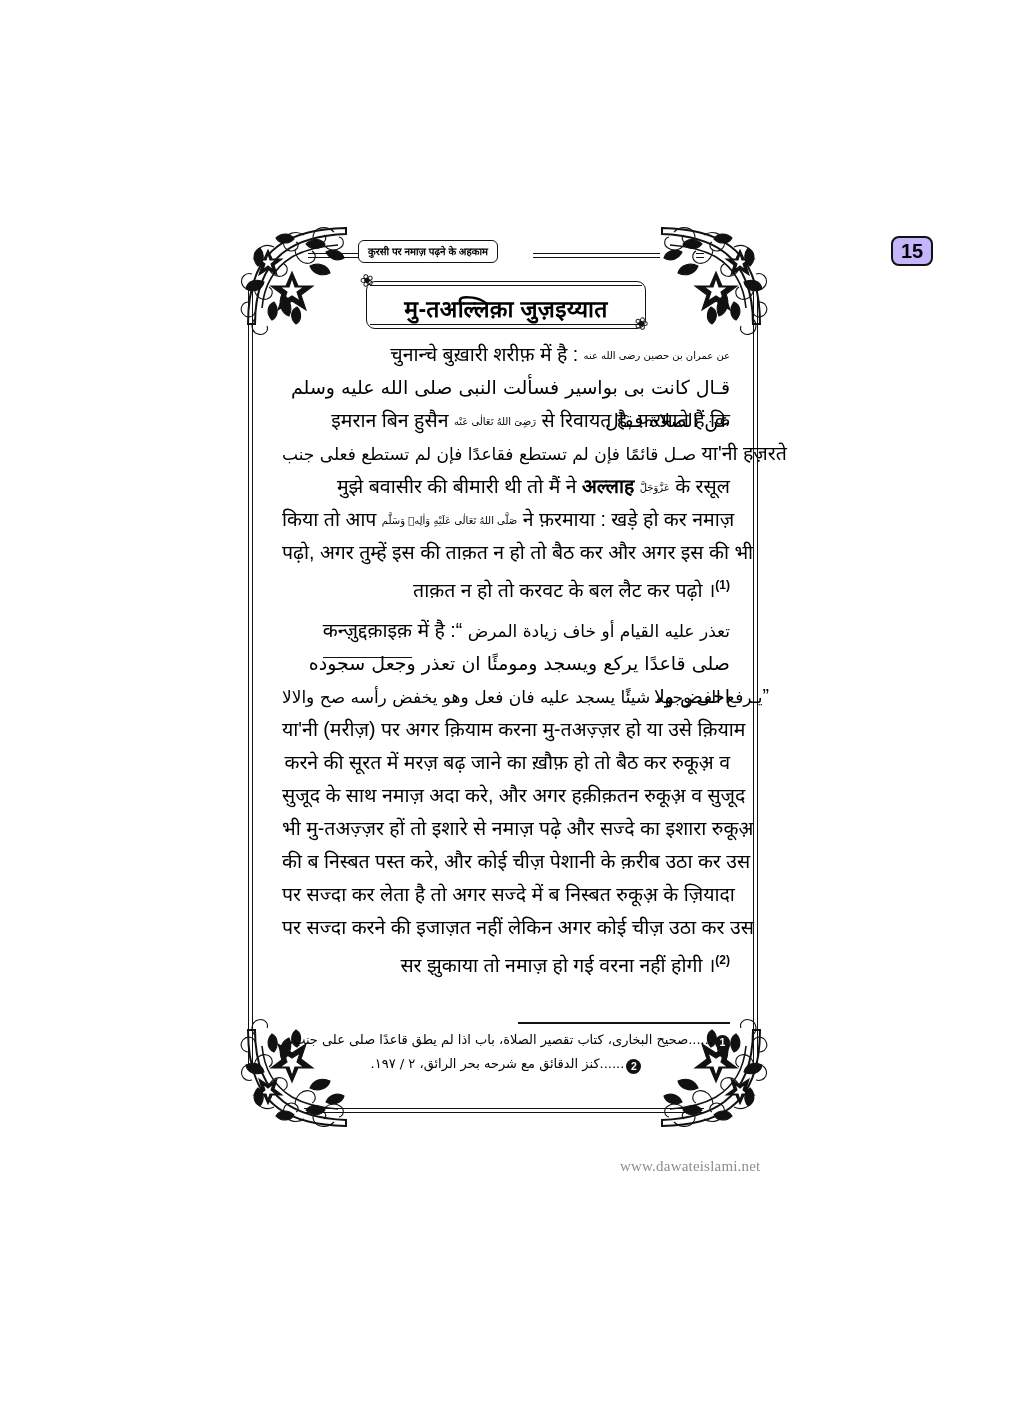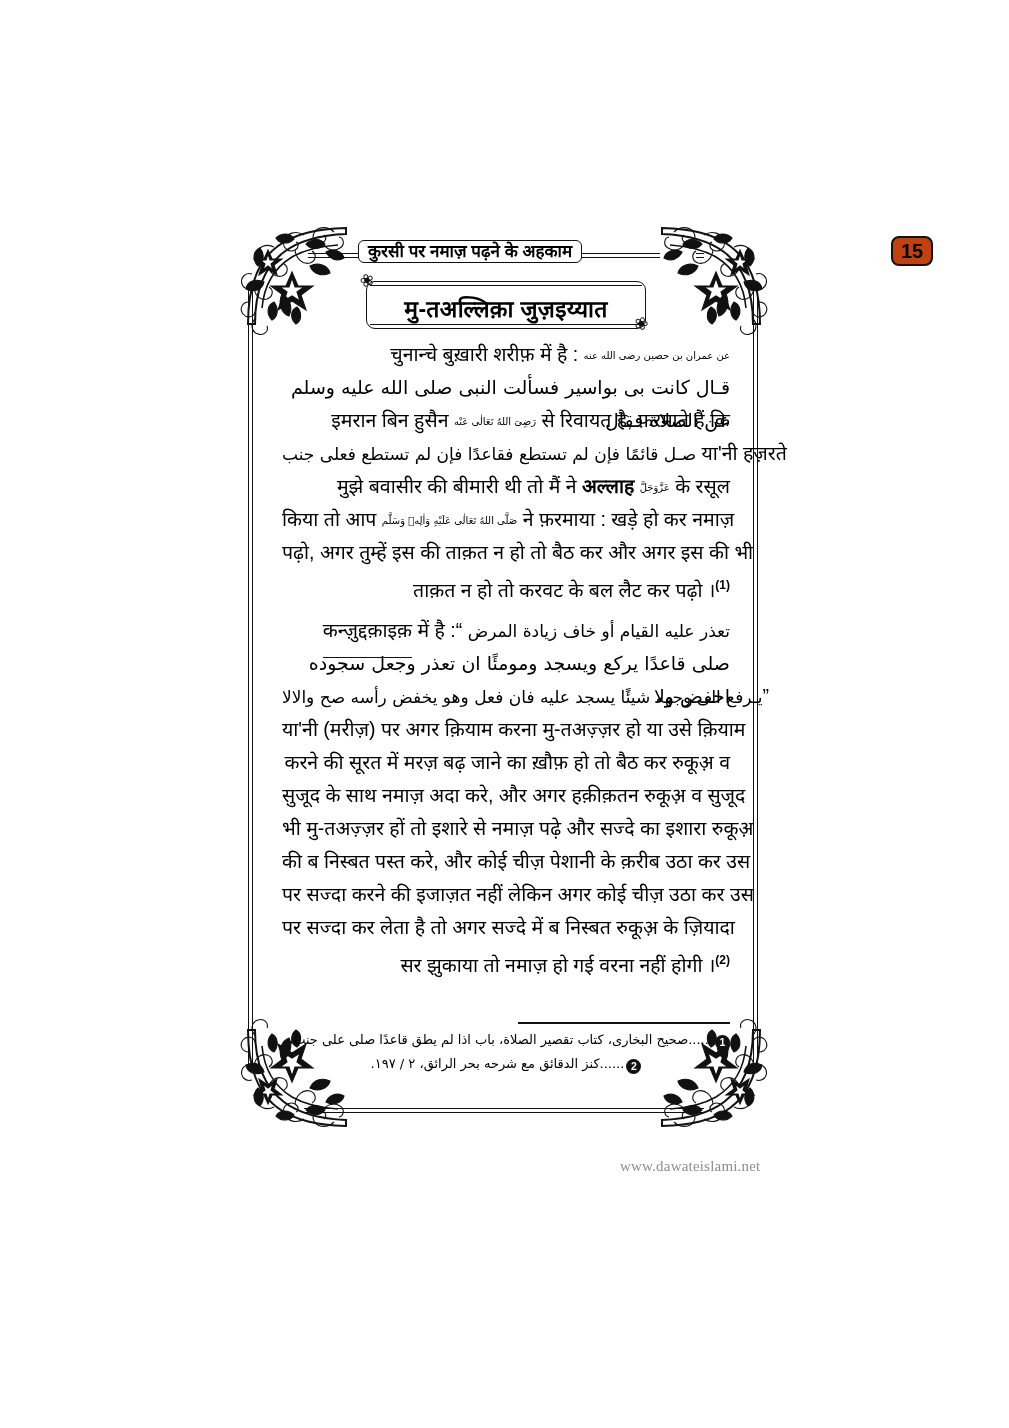--- a/index.html
+++ b/index.html
@@ -73,34 +73,34 @@
     border: 1.6px solid #111;
     border-radius: 6px;
     background: #fff;
     display: flex;
     align-items: center;
     justify-content: center;
     box-sizing: border-box;
   }
   .hdr-pill-text {
     font-family: "Liberation Sans", sans-serif;
-    font-size: 17px;
+    font-size: 10px;
     font-weight: bold;
     line-height: 1;
     white-space: nowrap;
   }
   .page-num-pill {
     position: absolute;
     left: 645px;
     top: 4px;
     width: 42px;
     height: 30px;
     border: 2px solid #111;
     border-radius: 8px;
-    background: #c2410c;
+    background: #c4b5fd;
     display: flex;
     align-items: center;
     justify-content: center;
     box-sizing: border-box;
   }
   .page-num-text {
     font-family: "Liberation Sans", sans-serif;
     font-size: 20px;
     font-weight: bold;
     line-height: 1;
@@ -468,22 +468,22 @@
 
     <div class="ln right">
       <span class="ar">يـرفع الى وجهه شيئًا يسجد عليه فان فعل وهو يخفض رأسه صح والالا</span><span>”</span>
     </div>
 
     <div class="ln right">या'नी (मरीज़) पर अगर क़ियाम करना मु-तअज़्ज़र हो या उसे क़ियाम</div>
     <div class="ln right">करने की सूरत में मरज़ बढ़ जाने का ख़ौफ़ हो तो बैठ कर रुकूअ़ व</div>
     <div class="ln right">सुजूद के साथ नमाज़ अदा करे, और अगर हक़ीक़तन रुकूअ़ व सुजूद</div>
     <div class="ln right">भी मु-तअज़्ज़र हों तो इशारे से नमाज़ पढ़े और सज्दे का इशारा रुकूअ़</div>
     <div class="ln right">की ब निस्बत पस्त करे, और कोई चीज़ पेशानी के क़रीब उठा कर उस</div>
+    <div class="ln right">पर सज्दा कर लेता है तो अगर सज्दे में ब निस्बत रुकूअ़ के ज़ियादा</div>
     <div class="ln right">पर सज्दा करने की इजाज़त नहीं लेकिन अगर कोई चीज़ उठा कर उस</div>
-    <div class="ln right">पर सज्दा कर लेता है तो अगर सज्दे में ब निस्बत रुकूअ़ के ज़ियादा</div>
 
     <div class="ln right">
       <span>सर झुकाया तो नमाज़ हो गई वरना नहीं होगी ।</span><span class="sup">(2)</span>
     </div>
   </div>
 
   <div class="fn-rule"></div>
   <div class="fn-area">
     <div class="fn-line">
       <span class="fn-num">1</span><span class="fn-dots">......</span><span>صحيح البخارى، كتاب تقصير الصلاة، باب اذا لم يطق قاعدًا صلى على جنب،</span>

